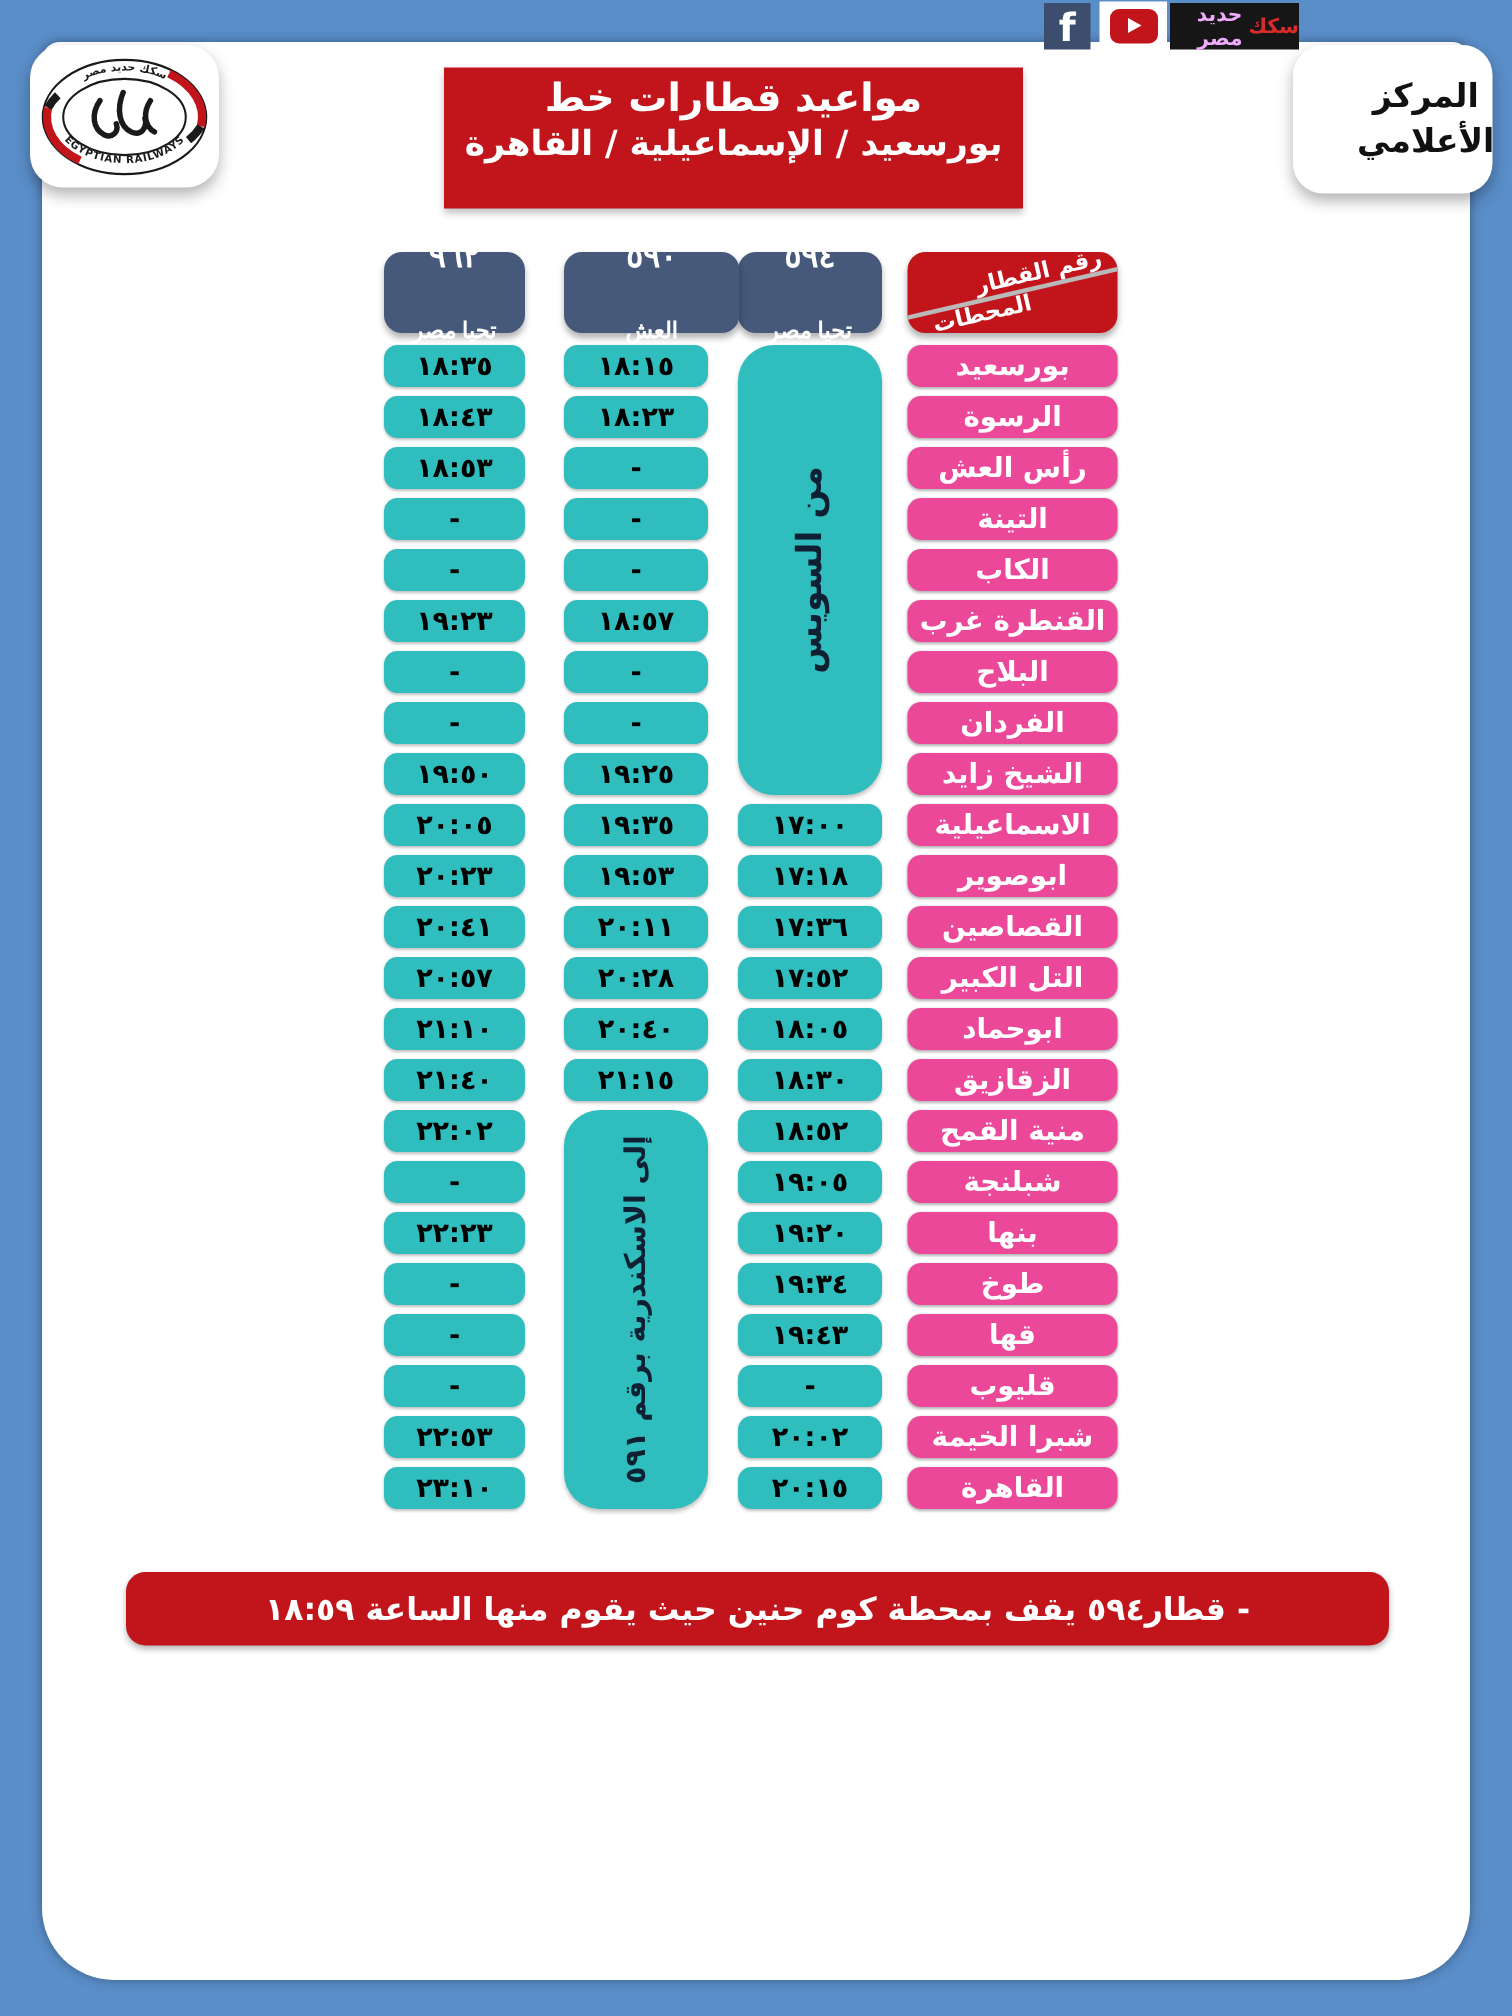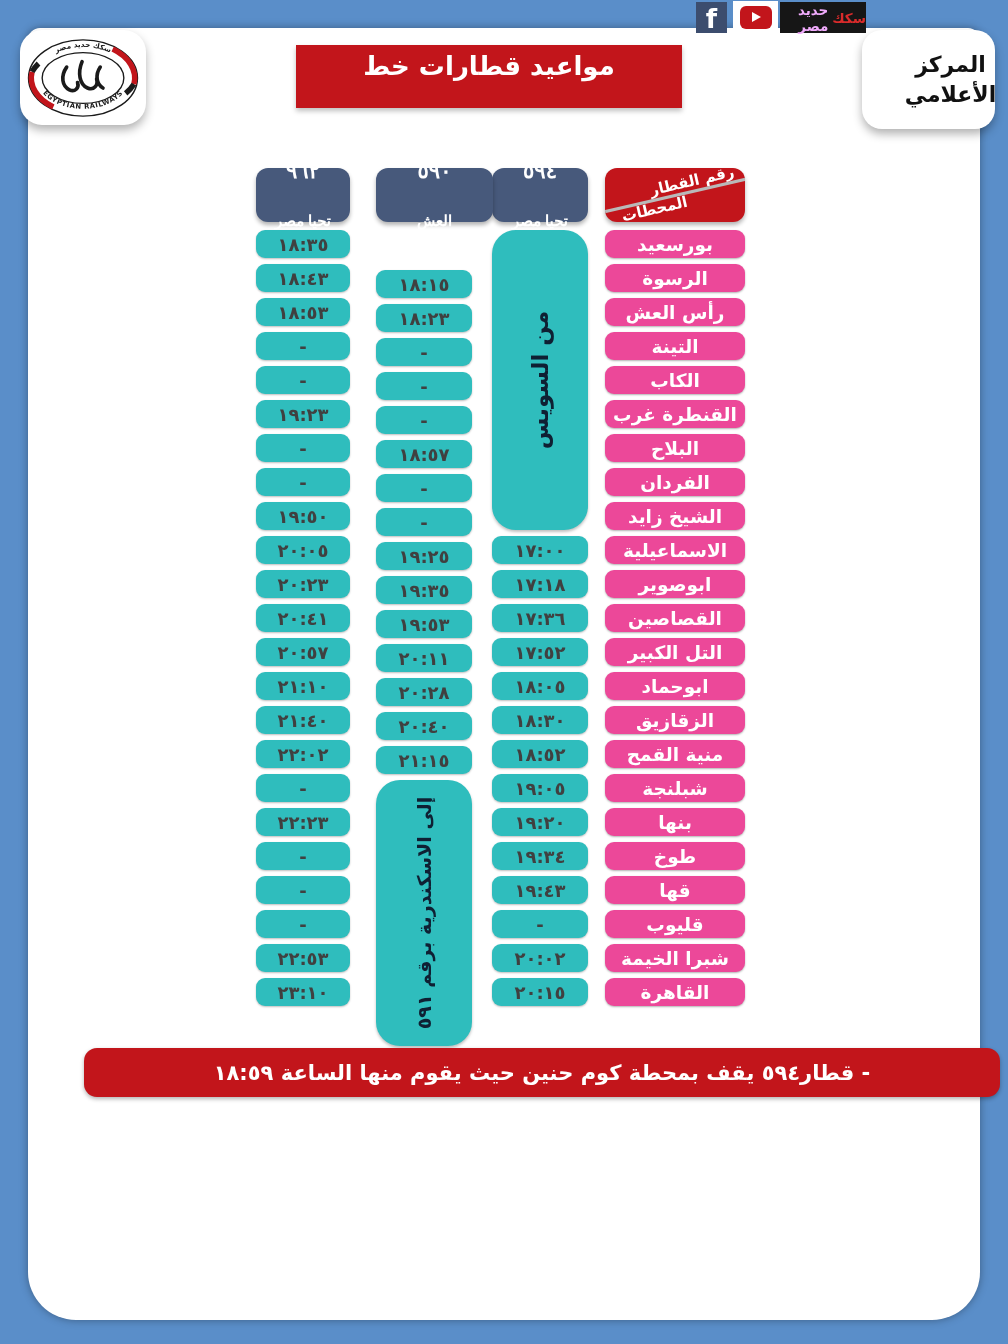--- a/index.html
+++ b/index.html
@@ -18,21 +18,21 @@
                     border-top:5.5px solid transparent; border-bottom:5.5px solid transparent; }
   .sm-banner { position:absolute; left:780px; top:2px; width:86px; height:31px; background:#161616;
                display:flex; align-items:center; justify-content:center; gap:4px; font-size:13.5px; font-weight:bold; }
   .sm-banner .w1 { color:#d92b2b; } .sm-banner .w2 { color:#f0abfc; }
 
   
   .logo-box { position:absolute; left:20px; top:30px; width:126px; height:95px; background:#fff;
               border-radius:22px; box-shadow:0 5px 10px rgba(0,0,0,.3); display:flex; align-items:center; justify-content:center; }
 
   
-  .title-box { position:absolute; left:296px; top:45px; width:386px; height:63px; background:#c2151b;
+  .title-box { position:absolute; left:296px; top:45px; width:386px; height:94px; background:#c2151b;
                color:#fff; text-align:center; box-shadow:0 3px 5px rgba(0,0,0,.25); padding-top:7px; }
   .title-box .l1 { font-size:26px; font-weight:bold; line-height:1.15; }
   .title-box .l2 { font-size:23px; font-weight:bold; line-height:1.3; }
 
   
   .media-box { position:absolute; left:862px; top:30px; width:133px; height:99px; background:#fff;
                border-radius:20px; box-shadow:0 5px 10px rgba(0,0,0,.3); display:flex; flex-direction:column;
                align-items:center; justify-content:center; color:#111; font-weight:bold; font-size:22px; line-height:1.35;padding-left:44px; }
 
   
@@ -42,38 +42,38 @@
   .hdr .num { font-size:21px; font-weight:bold; line-height:1.1; }
   .hdr .nm  { font-size:15px; font-weight:bold; line-height:1.2;margin-top:29px; }
   .hdr-corner { background:#c2151b; overflow:hidden; }
   .hdr-corner .diag { position:absolute; width:160px; height:3px; background:#b9b9b9; left:-10px; top:26px; transform:rotate(-13deg); }
   .hdr-corner .ct { position:absolute; top:4px; right:10px; font-size:15px; font-weight:bold; transform:rotate(-13deg); }
   .hdr-corner .cb { position:absolute; bottom:4px; left:16px; font-size:15px; font-weight:bold; transform:rotate(-13deg); }
 
   .col { position:absolute; top:230px; display:flex; flex-direction:column; gap:6px; }
   .cell { flex:none; height:28px; width:100%; border-radius:9px; display:flex; align-items:center; justify-content:center; }
   .station-cell { background:#ec4899; color:#fff; font-size:18.5px; font-weight:bold; box-shadow:0 1px 2px rgba(0,0,0,.3); }
-  .time-cell { background:#2fbdbd; color:#404040; font-size:18px; font-weight:bold; box-shadow:0 1px 2px rgba(0,0,0,.25); }
+  .time-cell { background:#2fbdbd; color:#000000; font-size:18px; font-weight:bold; box-shadow:0 1px 2px rgba(0,0,0,.25); }
   .tallbox { flex:none; width:100%; background:#2fbdbd; border-radius:24px; display:flex; align-items:center; justify-content:center;
              box-shadow:0 2px 3px rgba(0,0,0,.25); }
   .tall-594 { height:300px; } .tall-590 { height:266px; }
   .vtext { transform:rotate(-90deg); white-space:nowrap; font-weight:bold; color:#0f2033; }
   .tall-594 .vtext { font-size:23px; } .tall-590 .vtext { font-size:19px; }
 
   .col-stations { left:605px; width:140px; }
   .col-594 { left:492px; width:96px; }
-  .col-590 { left:376px; width:96px;margin-top:40px; }
+  .col-590 { left:376px; width:96px; }
   .col-962 { left:256px; width:94px; }
   .hdr-stations-pos { left:605px; width:140px; }
   .hdr-594-pos { left:492px; width:96px;align-items:center; }
   .hdr-590-pos { left:376px; width:117px; }
   .hdr-962-pos { left:256px; width:94px; }
 
   
-  .footer-note { position:absolute; left:84px; top:1048px; width:916px; height:49px; background:#c2151b; border-radius:13px;
+  .footer-note { position:absolute; left:84px; top:1048px; width:842px; height:49px; background:#c2151b; border-radius:13px;
                  color:#fff; font-size:21px; font-weight:bold; display:flex; align-items:center; justify-content:center;
                  box-shadow:0 2px 4px rgba(0,0,0,.3); }
 
   svg text { font-family:"DejaVu Sans", sans-serif; }
 </style>
 </head>
 <body>
 
 <div class="page">
   <div class="panel"></div>
@@ -102,20 +102,21 @@
       </g>
       <path id="logoTopArc" d="M 17,34.4 A 51,34 0 0 1 113,34.4" fill="none"></path>
       <text font-size="8" font-weight="bold" fill="#1a1a1a"><textPath href="#logoTopArc" startOffset="50%" text-anchor="middle">سكك حديد مصر</textPath></text>
       <path id="logoBotArc" d="M 17.1,57.6 A 51,34 0 0 0 112.9,57.6" fill="none"></path>
       <text font-size="7.5" font-weight="bold" letter-spacing="0.6" fill="#1a1a1a"><textPath href="#logoBotArc" startOffset="50%" text-anchor="middle">EGYPTIAN RAILWAYS</textPath></text>
     </svg>
   </div>
 
   <div class="title-box">
     <div class="l1">مواعيد قطارات خط</div>
+    <div class="l2">بورسعيد / الإسماعيلية / القاهرة</div>
   </div>
 
   <div class="media-box">
     <div>المركز</div>
     <div>الأعلامي</div>
   </div>
 
   <div class="hdr hdr-corner hdr-stations-pos">
     <div class="diag"></div>
     <span class="ct">رقم القطار</span>

